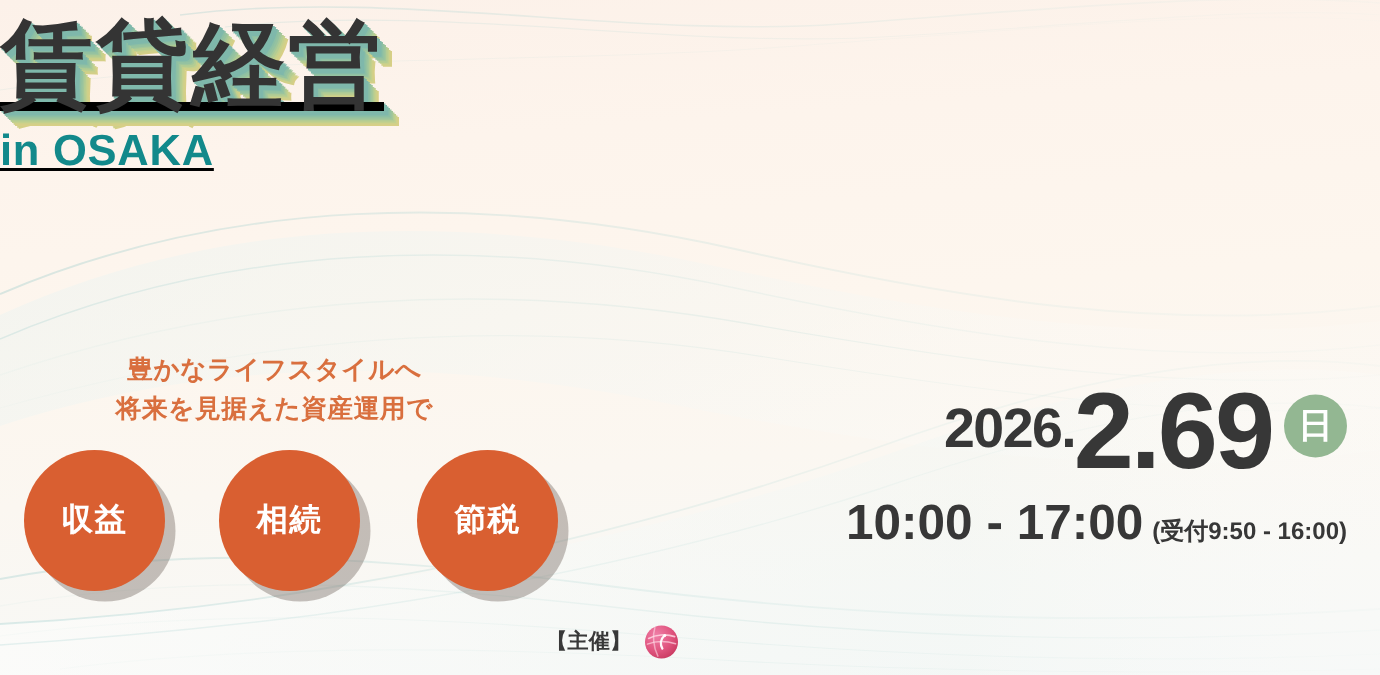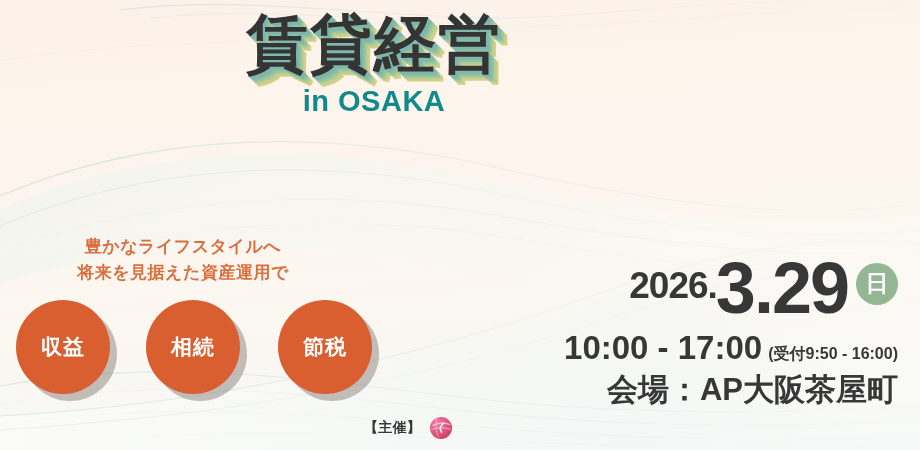--- a/index.html
+++ b/index.html
@@ -26,22 +26,22 @@
     height: 450px;
     pointer-events: none;
   }
 
   
   .headline {
     position: absolute;
     left: 0;
     top: 0;
     width: 748px;
-    text-align: center;
     z-index: 5;
+    text-decoration: underline;
   }
 
   .line1 {
     margin-top: 8px;
     font-size: 62px;
     font-weight: 700;
     letter-spacing: 2px;
     line-height: 1.15;
     color: #343434;
     text-shadow:
@@ -286,27 +286,26 @@
       <span class="row">相続</span>
     </div>
     <div class="bubble b3">
       <span class="row">節税</span>
     </div>
   </div>
 
   <div class="event-info">
     <div class="date-row">
       <span class="year">2026.</span>
-      <span class="day">3.29</span>
+      <span class="day">2.69</span>
       <span class="dow-badge">日</span>
     </div>
     <div class="time-row">
       <span class="time-main">10:00 - 17:00</span><span class="time-sub">(受付9:50 - 16:00)</span>
     </div>
-    <div class="venue-row">会場：AP大阪茶屋町</div>
   </div>
 
   <div class="footer">
     <span class="host-label">【主催】</span>
     <svg class="logo-mark" viewBox="0 0 24 24" xmlns="http://www.w3.org/2000/svg">
       <defs>
         <radialGradient id="lg" cx="0.35" cy="0.3" r="0.85">
           <stop offset="0%" stop-color="#f07fa8"></stop>
           <stop offset="55%" stop-color="#e0557f"></stop>
           <stop offset="100%" stop-color="#c33258"></stop>

